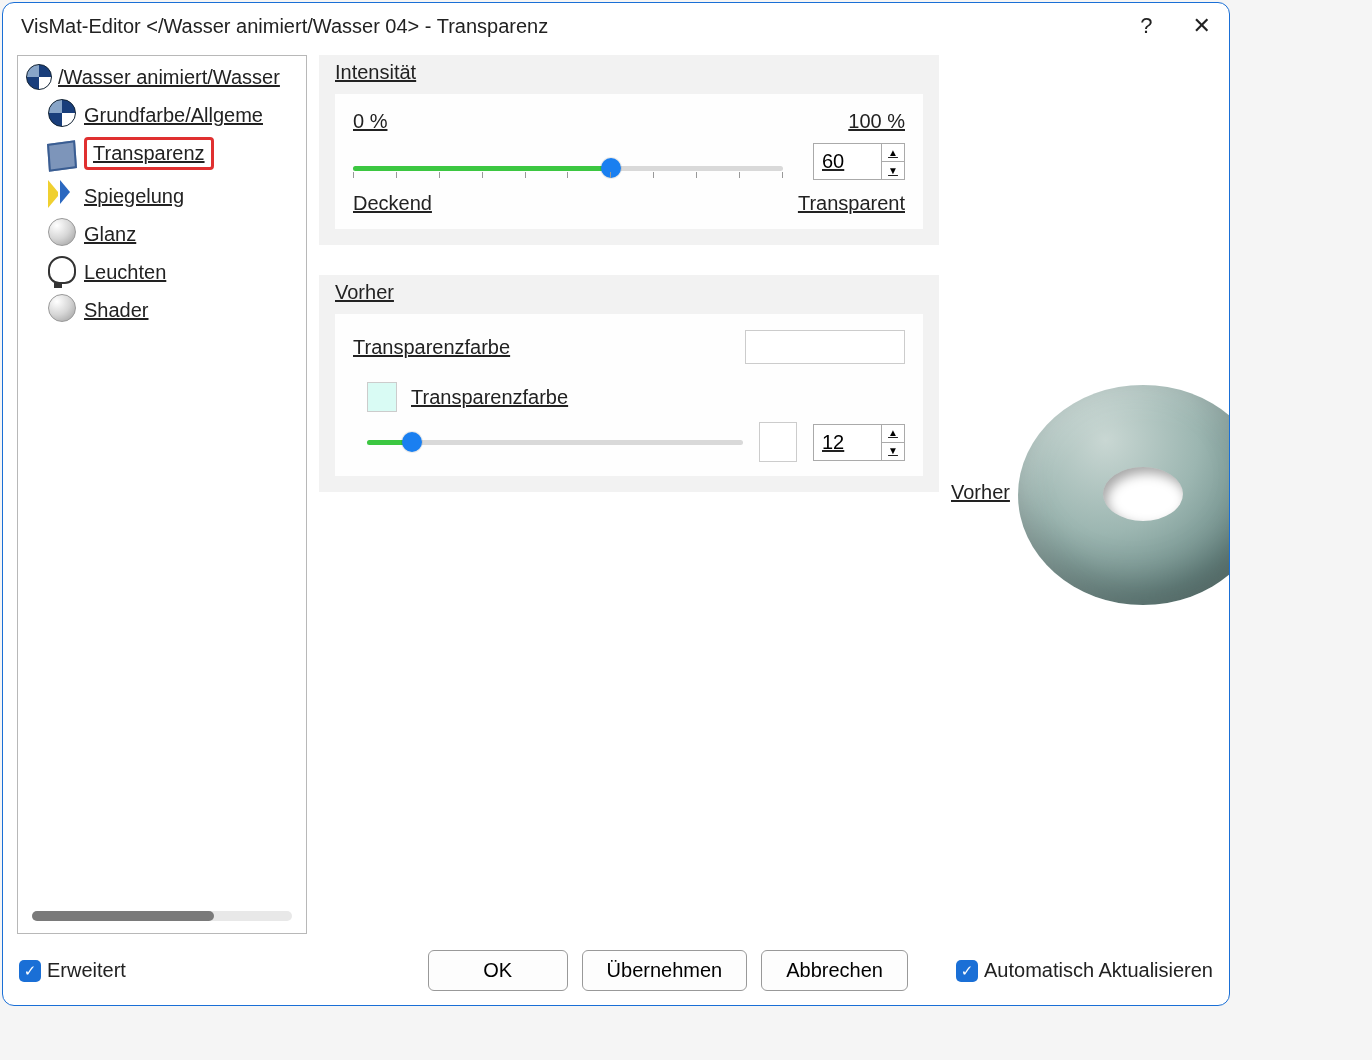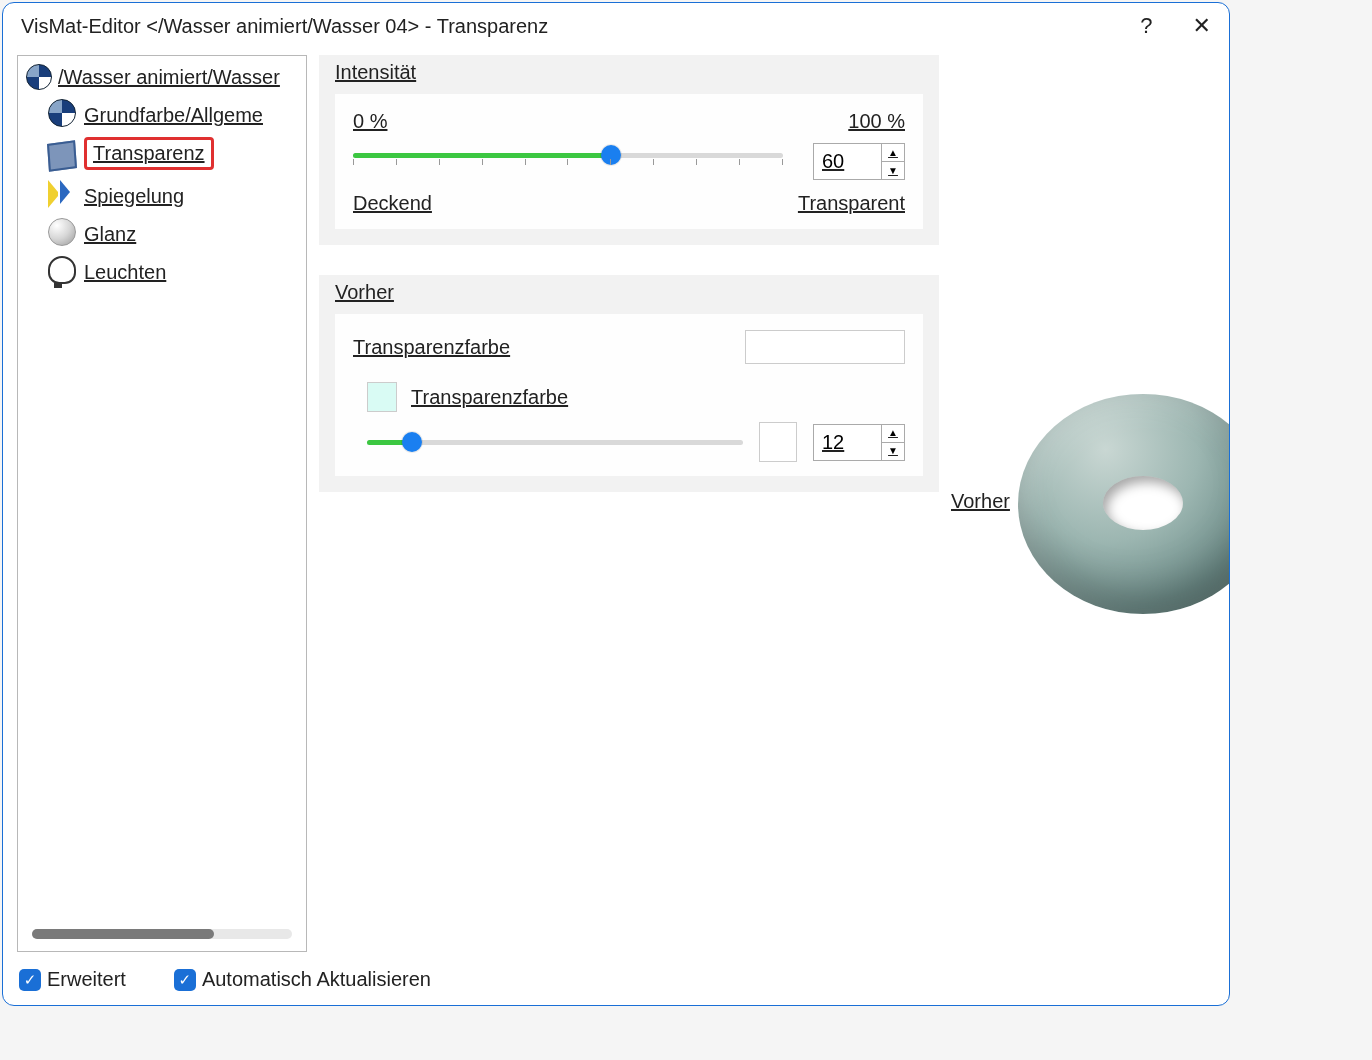--- a/index.html
+++ b/index.html
@@ -98,21 +98,21 @@
 
   
   .main { flex: 1; display: flex; flex-direction: column; gap: 30px; padding-top: 0; }
   .group {
     background: #f2f2f2;
     padding: 6px 16px 16px 16px;
   }
   .group-title { font-size: 20px; margin-bottom: 10px; }
   .group-body { background: #fefefe; padding: 16px 18px 14px 18px; }
   .scale-labels { display: flex; justify-content: space-between; font-size: 20px; }
-  .slider-wrap { display: flex; align-items: flex-start; gap: 30px; margin-top: 10px; }
+  .slider-wrap { display: flex; align-items: flex-end; gap: 30px; margin-top: 10px; }
   .slider {
     position: relative;
     flex: 1;
     height: 24px;
     display: flex;
     align-items: center;
   }
   .track-bg {
     position: absolute;
     left: 0; right: 0;
@@ -407,20 +407,24 @@
           <span class="ico ico-mirror icon"></span>
           <span class="tree-label">Spiegelung</span>
         </div>
         <div class="tree-line">
           <span class="ico ico-ball icon"></span>
           <span class="tree-label">Glanz</span>
         </div>
         <div class="tree-line">
           <span class="ico ico-bulb icon"></span>
           <span class="tree-label">Leuchten</span>
+        </div>
+        <div class="tree-line">
+          <span class="ico ico-ball icon"></span>
+          <span class="tree-label">Shader</span>
         </div>
       </div>
       <div style="flex:1"></div>
       <div class="scrollbar-h">
         <div class="thumb"></div>
       </div>
     </div>
 
     <div class="main">
       <div class="group">
@@ -531,18 +535,23 @@
         <div class="sphere2"></div>
       </div>
     </div>
   </div>
 
   <div class="footer">
     <div class="footer-left">
       <span class="cbx-check">✓</span>
       <span>Erweitert</span>
     </div>
+    <div class="footer-btns">
+      <button class="btn">OK</button>
+      <button class="btn">Übernehmen</button>
+      <button class="btn">Abbrechen</button>
+    </div>
     <div class="footer-right">
       <span class="cbx-check">✓</span>
       <span>Automatisch Aktualisieren</span>
     </div>
   </div>
 </div>
 
 </body></html>

